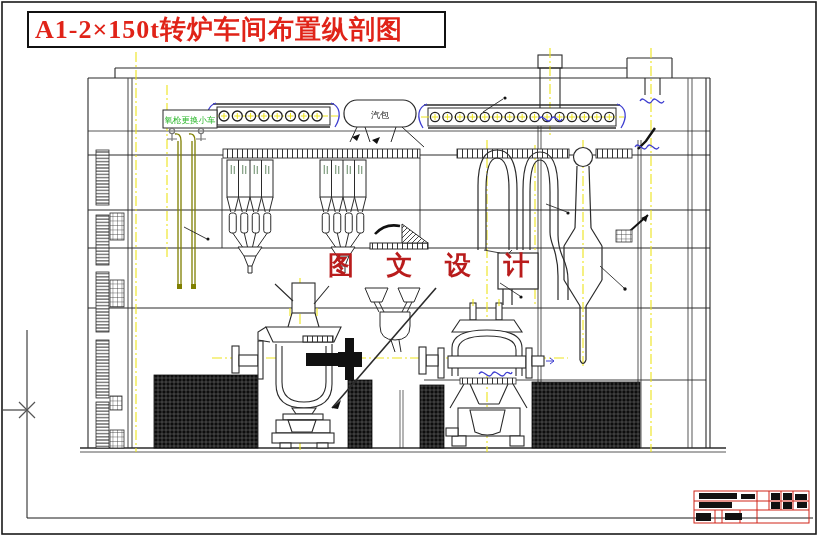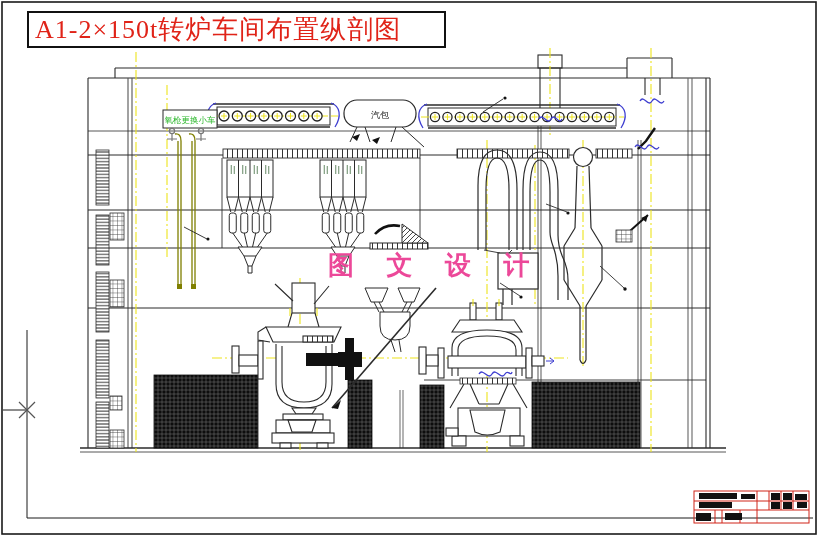--- a/index.html
+++ b/index.html
@@ -4,26 +4,26 @@
 <style>
   html,body{margin:0;padding:0;background:#fff;}
   body{width:820px;height:538px;position:relative;overflow:hidden;
        font-family:"Liberation Serif", serif;}
   .canvas{position:absolute;inset:0;}
   svg{position:absolute;left:0;top:0;}
   .title-box{
     position:absolute;left:27px;top:11px;width:419px;height:37px;
     border:2px solid #111;box-sizing:border-box;
     display:flex;align-items:center;padding-left:6px;
-    font-size:26px;font-weight:normal;color:#e02318;
+    font-size:26px;font-weight:bold;color:#e02318;
     letter-spacing:1px;white-space:nowrap;background:transparent;
   }
   .watermark{
     position:absolute;left:328px;top:248px;width:190px;
-    font-size:26px;color:#ec4899;letter-spacing:13px;font-weight:bold;
+    font-size:26px;color:#b91c1c;letter-spacing:13px;font-weight:bold;
     white-space:nowrap;pointer-events:none;
   }
 </style>
 </head>
 <body>
 
 <div class="canvas">
 
 <svg id="dwg" width="820" height="538" viewBox="0 0 820 538">
   <defs>

